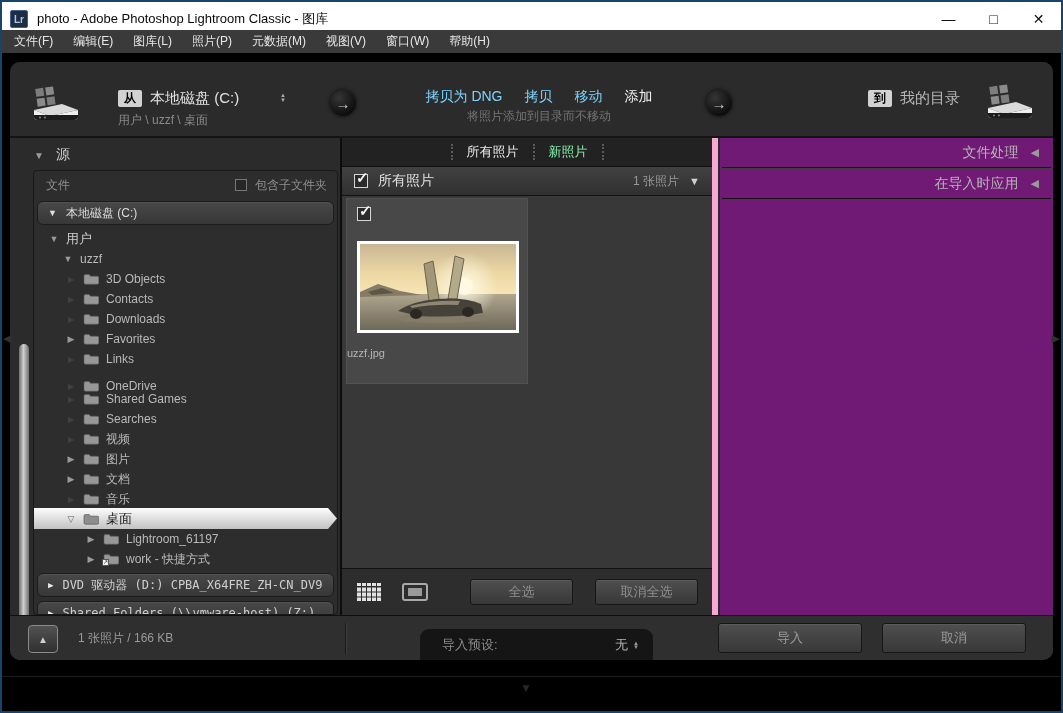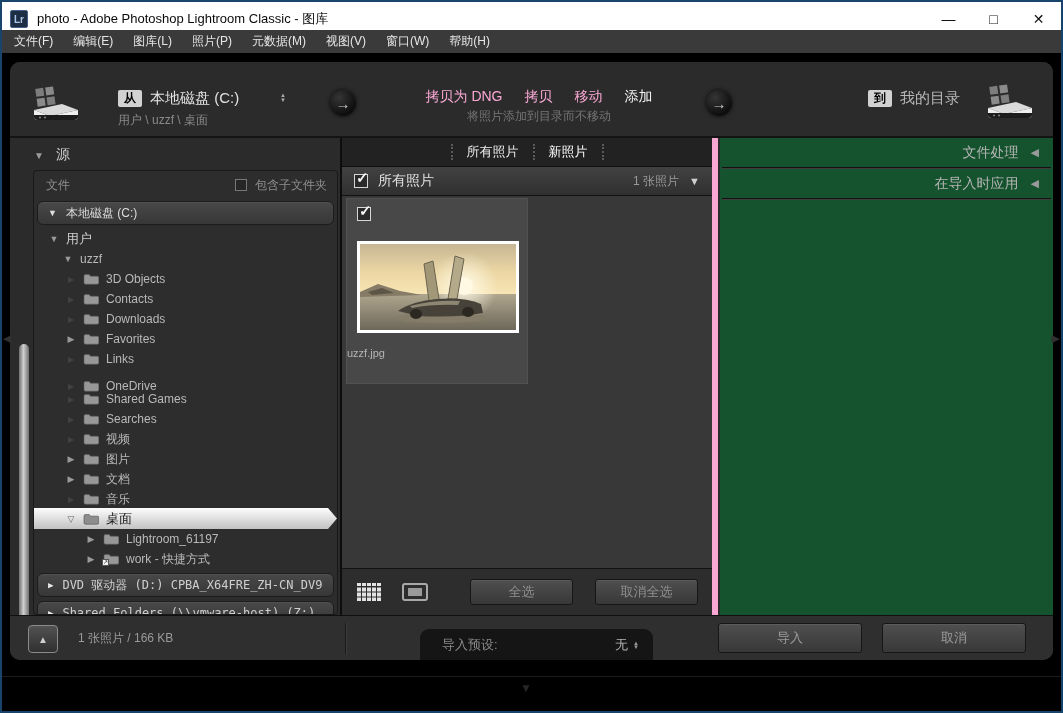--- a/index.html
+++ b/index.html
@@ -28,21 +28,21 @@
   .badge { display:inline-flex; align-items:center; justify-content:center; width:24px; height:17px;
            background:#d2d2d2; color:#000; font-size:12px; font-weight:bold; border-radius:2px; }
   .src-name { font-size:15px; color:#e2e2e2; }
   .src-path { font-size:12px; color:#8a8a8a; }
   .arrow-circle { position:absolute; width:26px; height:26px; border-radius:50%;
                   background:radial-gradient(circle at 35% 30%, #353535, #0c0c0c 75%);
                   box-shadow:0 0 4px rgba(0,0,0,.8); display:flex; align-items:center;
                   justify-content:center; color:#c9c9c9; font-size:15px; }
   .methods { position:absolute; left:398px; top:26px; width:262px; display:flex; gap:22px;
              justify-content:center; align-items:baseline; }
-  .method { font-size:14px; color:#f9a8d4; white-space:nowrap; }
+  .method { font-size:14px; color:#7dd3fc; white-space:nowrap; }
   .method.active { color:#f2f2f2; }
   .method-desc { position:absolute; left:368px; top:46px; width:322px; text-align:center;
                  font-size:12px; color:#757575; }
   
   .left-panel { position:absolute; left:0; top:76px; width:330px; height:477px; background:#2b2b2b; }
   .scroll-thumb { position:absolute; left:9px; top:206px; width:10px; height:342px; border-radius:5px;
                   background:linear-gradient(90deg,#6f6f6f,#cfcfcf 45%,#6f6f6f); }
   .src-header { position:absolute; left:24px; top:84px; right:6px; display:flex; align-items:center; }
   .src-header .tri { color:#9a9a9a; font-size:10px; margin-right:12px; }
   .src-header .lbl { color:#cfcfcf; font-size:14px; }
@@ -70,21 +70,21 @@
   .trow.selected .exp { color:#666; }
   .folder-ico { flex:none; position:relative; width:16px; height:12px; }
   .shortcut-mark { position:absolute; left:-1px; bottom:-1px; width:7px; height:7px; background:#f2f2f2;
                    border:1px solid #555; font-size:6px; line-height:5px; text-align:center; color:#111; }
   
   .center { position:absolute; left:330px; top:76px; width:378px; height:477px; background:#363636;
             border-left:2px solid #0d0d0d; border-right:6px solid #f9a8d4; }
   .tabsbar { position:absolute; left:0; top:0; right:0; height:29px; background:#222;
              border-bottom:1px solid #0f0f0f; display:flex; align-items:center; justify-content:center; gap:14px; }
   .dotsep { height:16px; border-left:2px dotted #5a5a5a; }
-  .tab { font-size:13px; color:#ffffff; }
+  .tab { font-size:13px; color:#86efac; }
   .tab.active { color:#ececec; }
   .photos-header { position:absolute; left:0; top:29px; right:0; height:29px;
                    background:linear-gradient(#424242,#303030); border-bottom:1px solid #121212;
                    display:flex; align-items:center; padding:0 12px; gap:10px; }
   .cb-checked { position:relative; width:14px; height:14px; border:1px solid #d6d6d6; background:#2a2a2a; flex:none; }
   .cb-checked .ck { position:absolute; left:1px; top:-6px; color:#f5f5f5; font-size:15px; font-weight:bold; }
   .photos-header .ttl { color:#e0e0e0; font-size:14px; }
   .photos-header .cnt { margin-left:auto; color:#999; font-size:12px; }
   .photos-header .tri { color:#d0d0d0; font-size:11px; }
   .grid { position:absolute; left:0; top:58px; right:0; bottom:47px; background:#383838; }
@@ -98,21 +98,21 @@
   .center-toolbar { position:absolute; left:0; bottom:0; right:0; height:47px; background:#2d2d2d;
                     border-top:1px solid #121212; display:flex; align-items:center; padding:0 14px; gap:12px; }
   .view-ico { display:flex; align-items:center; justify-content:center; }
   .loupe { width:28px; height:18px; border:2px solid #a9a9a9; border-radius:3px; display:flex;
            align-items:center; justify-content:center; }
   .loupe i { display:block; width:14px; height:8px; background:#9a9a9a; }
   .btn { border:1px solid #161616; border-radius:3px; background:linear-gradient(#4f4f4f,#383838);
          color:#8f8f8f; font-size:13px; display:flex; align-items:center; justify-content:center;
          box-shadow:0 1px 0 rgba(255,255,255,.07) inset; }
   
-  .right-panel { position:absolute; left:710px; top:76px; width:333px; height:477px; background:#14532d; }
+  .right-panel { position:absolute; left:710px; top:76px; width:333px; height:477px; background:#701a75; }
   .rp-row { height:29px; display:flex; align-items:center; justify-content:flex-end; gap:12px;
             padding-right:14px; }
   .rp-row .lbl { color:#b5b5b5; font-size:14px; }
   .rp-row .tri { color:#9a9a9a; font-size:11px; }
   .rp-div { height:2px; border-top:1px solid #121212; border-bottom:1px solid #3e3e3e; margin:0 2px; }
   
   .footer { position:absolute; left:0; bottom:0; right:0; height:45px; background:#2f2f2f;
             border-top:1px solid #101010; }
   .up-btn { position:absolute; left:18px; top:9px; width:30px; height:28px; border:1px solid #8a8a8a;
             border-radius:4px; background:linear-gradient(#525252,#303030); color:#cfcfcf;

